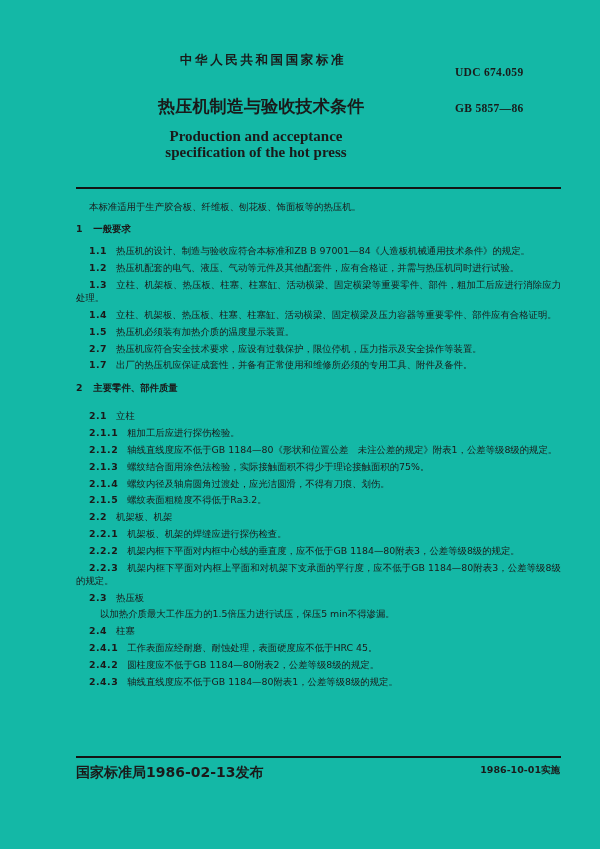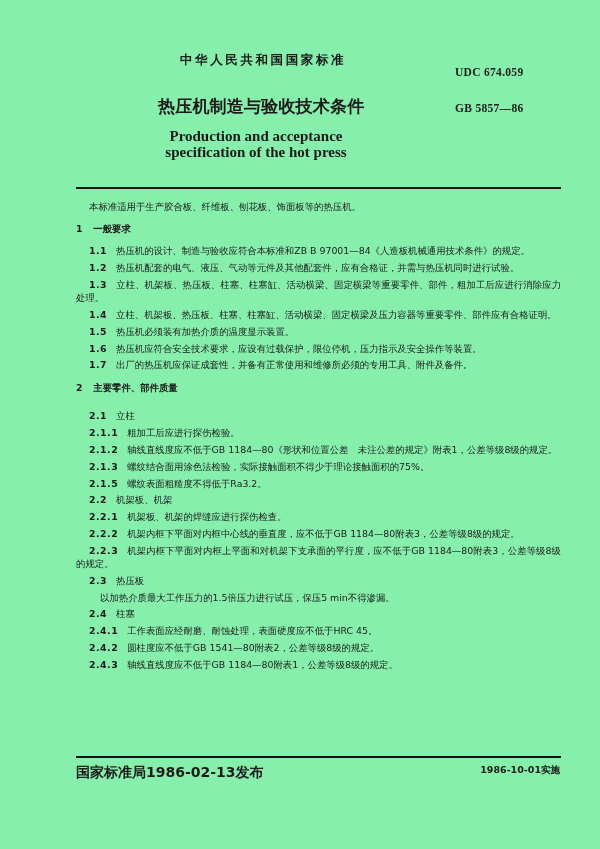--- a/index.html
+++ b/index.html
@@ -12,21 +12,21 @@
       height: 849px;
       position: relative;
       overflow: hidden;
       font-family: "DejaVu Sans", "Liberation Sans", sans-serif;
       color: #1a1a1a;
     }
     .page {
       position: absolute;
       left: 0; top: 0;
       width: 600px; height: 849px;
-      background: #86efac;
+      background: #14b8a6;
     }
     .abs { position: absolute; white-space: nowrap; }
 
     .std-name {
       left: 180px; top: 52px;
       font-size: 12.5px; font-weight: bold; letter-spacing: 2.6px;
     }
     .udc {
       left: 455px; top: 66px;
       font-family: "Liberation Serif", serif;
@@ -97,41 +97,42 @@
 
   <div class="body-text">
     <p class="p intro">本标准适用于生产胶合板、纤维板、刨花板、饰面板等的热压机。</p>
 
     <p class="p sec"><span class="n">1</span> <span>一般要求</span></p>
     <p class="p cl"><span class="n">1.1</span><span>热压机的设计、制造与验收应符合本标准和ZB B 97001—84《人造板机械通用技术条件》的规定。</span></p>
     <p class="p cl"><span class="n">1.2</span><span>热压机配套的电气、液压、气动等元件及其他配套件，应有合格证，并需与热压机同时进行试验。</span></p>
     <p class="p cl"><span class="n">1.3</span><span>立柱、机架板、热压板、柱塞、柱塞缸、活动横梁、固定横梁等重要零件、部件，粗加工后应进行消除应力处理。</span></p>
     <p class="p cl"><span class="n">1.4</span><span>立柱、机架板、热压板、柱塞、柱塞缸、活动横梁、固定横梁及压力容器等重要零件、部件应有合格证明。</span></p>
     <p class="p cl"><span class="n">1.5</span><span>热压机必须装有加热介质的温度显示装置。</span></p>
-    <p class="p cl"><span class="n">1.6</span><span>热压机应符合安全技术要求，应设有过载保护，限位停机，压力指示及安全操作等装置。</span></p>
+    <p class="p cl"><span class="n">2.7</span><span>热压机应符合安全技术要求，应设有过载保护，限位停机，压力指示及安全操作等装置。</span></p>
     <p class="p cl"><span class="n">1.7</span><span>出厂的热压机应保证成套性，并备有正常使用和维修所必须的专用工具、附件及备件。</span></p>
 
     <div class="gap"></div>
 
     <p class="p sec"><span class="n">2</span> <span>主要零件、部件质量</span></p>
     <div class="gap"></div>
     <p class="p cl"><span class="n">2.1</span><span>立柱</span></p>
     <p class="p cl"><span class="n">2.1.1</span><span>粗加工后应进行探伤检验。</span></p>
     <p class="p cl"><span class="n">2.1.2</span><span>轴线直线度应不低于GB 1184—80《形状和位置公差　未注公差的规定》附表1，公差等级8级的规定。</span></p>
     <p class="p cl"><span class="n">2.1.3</span><span>螺纹结合面用涂色法检验，实际接触面积不得少于理论接触面积的75%。</span></p>
+    <p class="p cl"><span class="n">2.1.4</span><span>螺纹内径及轴肩圆角过渡处，应光洁圆滑，不得有刀痕、划伤。</span></p>
     <p class="p cl"><span class="n">2.1.5</span><span>螺纹表面粗糙度不得低于Ra3.2。</span></p>
     <p class="p cl"><span class="n">2.2</span><span>机架板、机架</span></p>
     <p class="p cl"><span class="n">2.2.1</span><span>机架板、机架的焊缝应进行探伤检查。</span></p>
     <p class="p cl"><span class="n">2.2.2</span><span>机架内框下平面对内框中心线的垂直度，应不低于GB 1184—80附表3，公差等级8级的规定。</span></p>
     <p class="p cl"><span class="n">2.2.3</span><span>机架内框下平面对内框上平面和对机架下支承面的平行度，应不低于GB 1184—80附表3，公差等级8级的规定。</span></p>
     <p class="p cl"><span class="n">2.3</span><span>热压板</span></p>
     <p class="p indent2">以加热介质最大工作压力的1.5倍压力进行试压，保压5 min不得渗漏。</p>
     <p class="p cl"><span class="n">2.4</span><span>柱塞</span></p>
     <p class="p cl"><span class="n">2.4.1</span><span>工作表面应经耐磨、耐蚀处理，表面硬度应不低于HRC 45。</span></p>
-    <p class="p cl"><span class="n">2.4.2</span><span>圆柱度应不低于GB 1541—80附表2，公差等级8级的规定。</span></p>
+    <p class="p cl"><span class="n">2.4.2</span><span>圆柱度应不低于GB 1184—80附表2，公差等级8级的规定。</span></p>
     <p class="p cl"><span class="n">2.4.3</span><span>轴线直线度应不低于GB 1184—80附表1，公差等级8级的规定。</span></p>
   </div>
 
   <div class="rule bottom"></div>
 
   <div class="abs footer-left">国家标准局1986-02-13发布</div>
   <div class="abs footer-right">1986-10-01实施</div>
 </div>
 
 </body></html>

